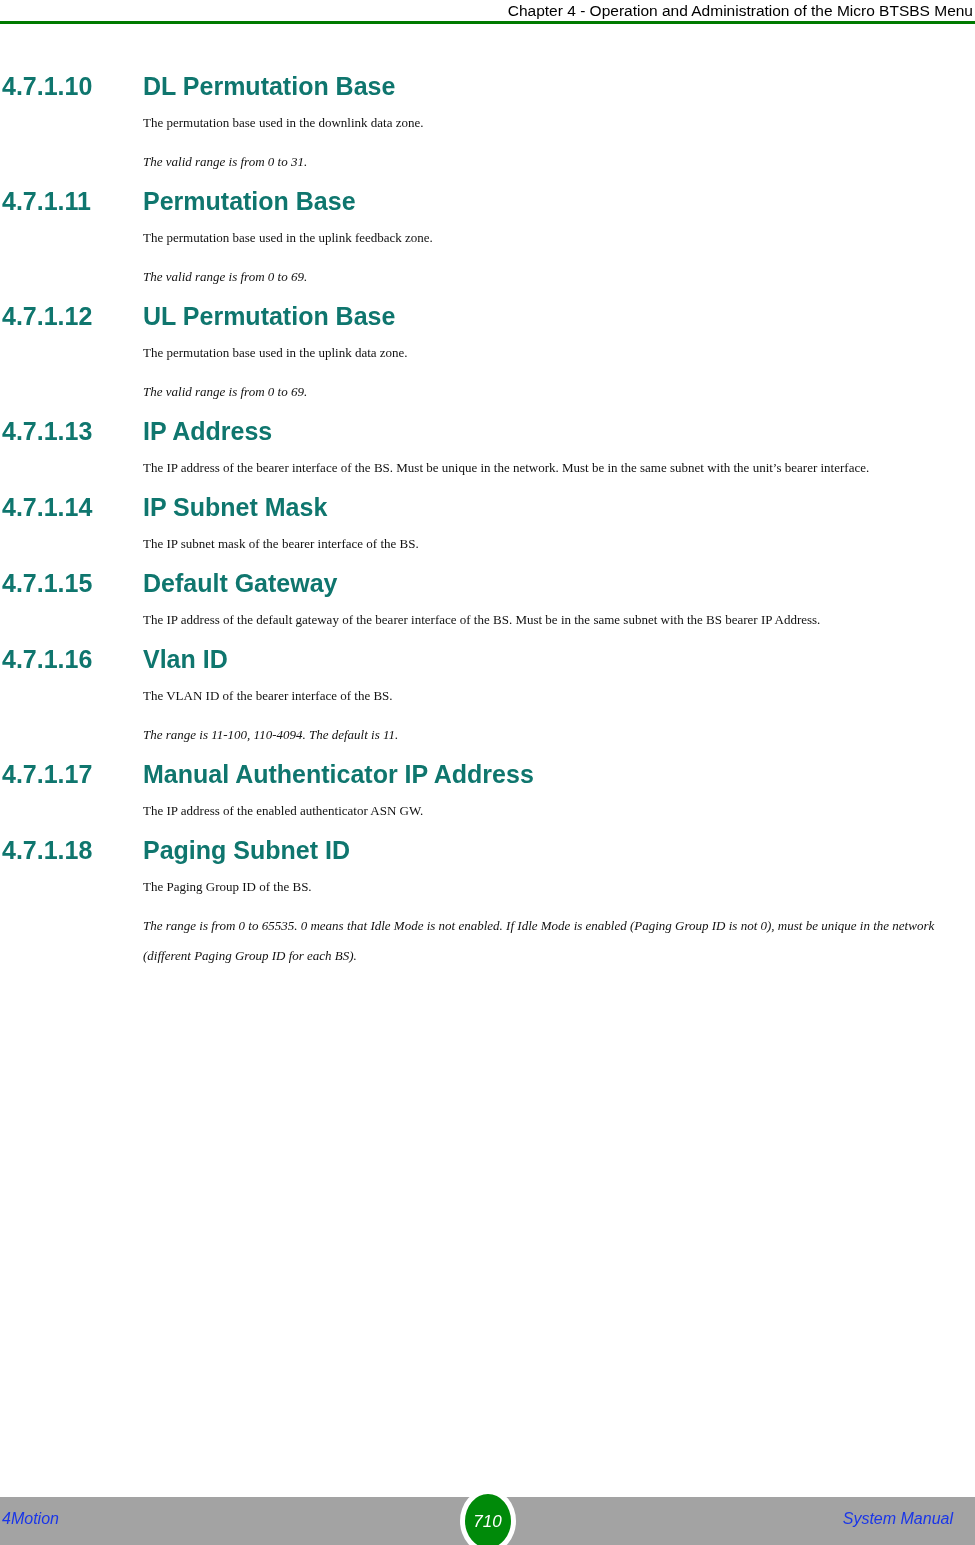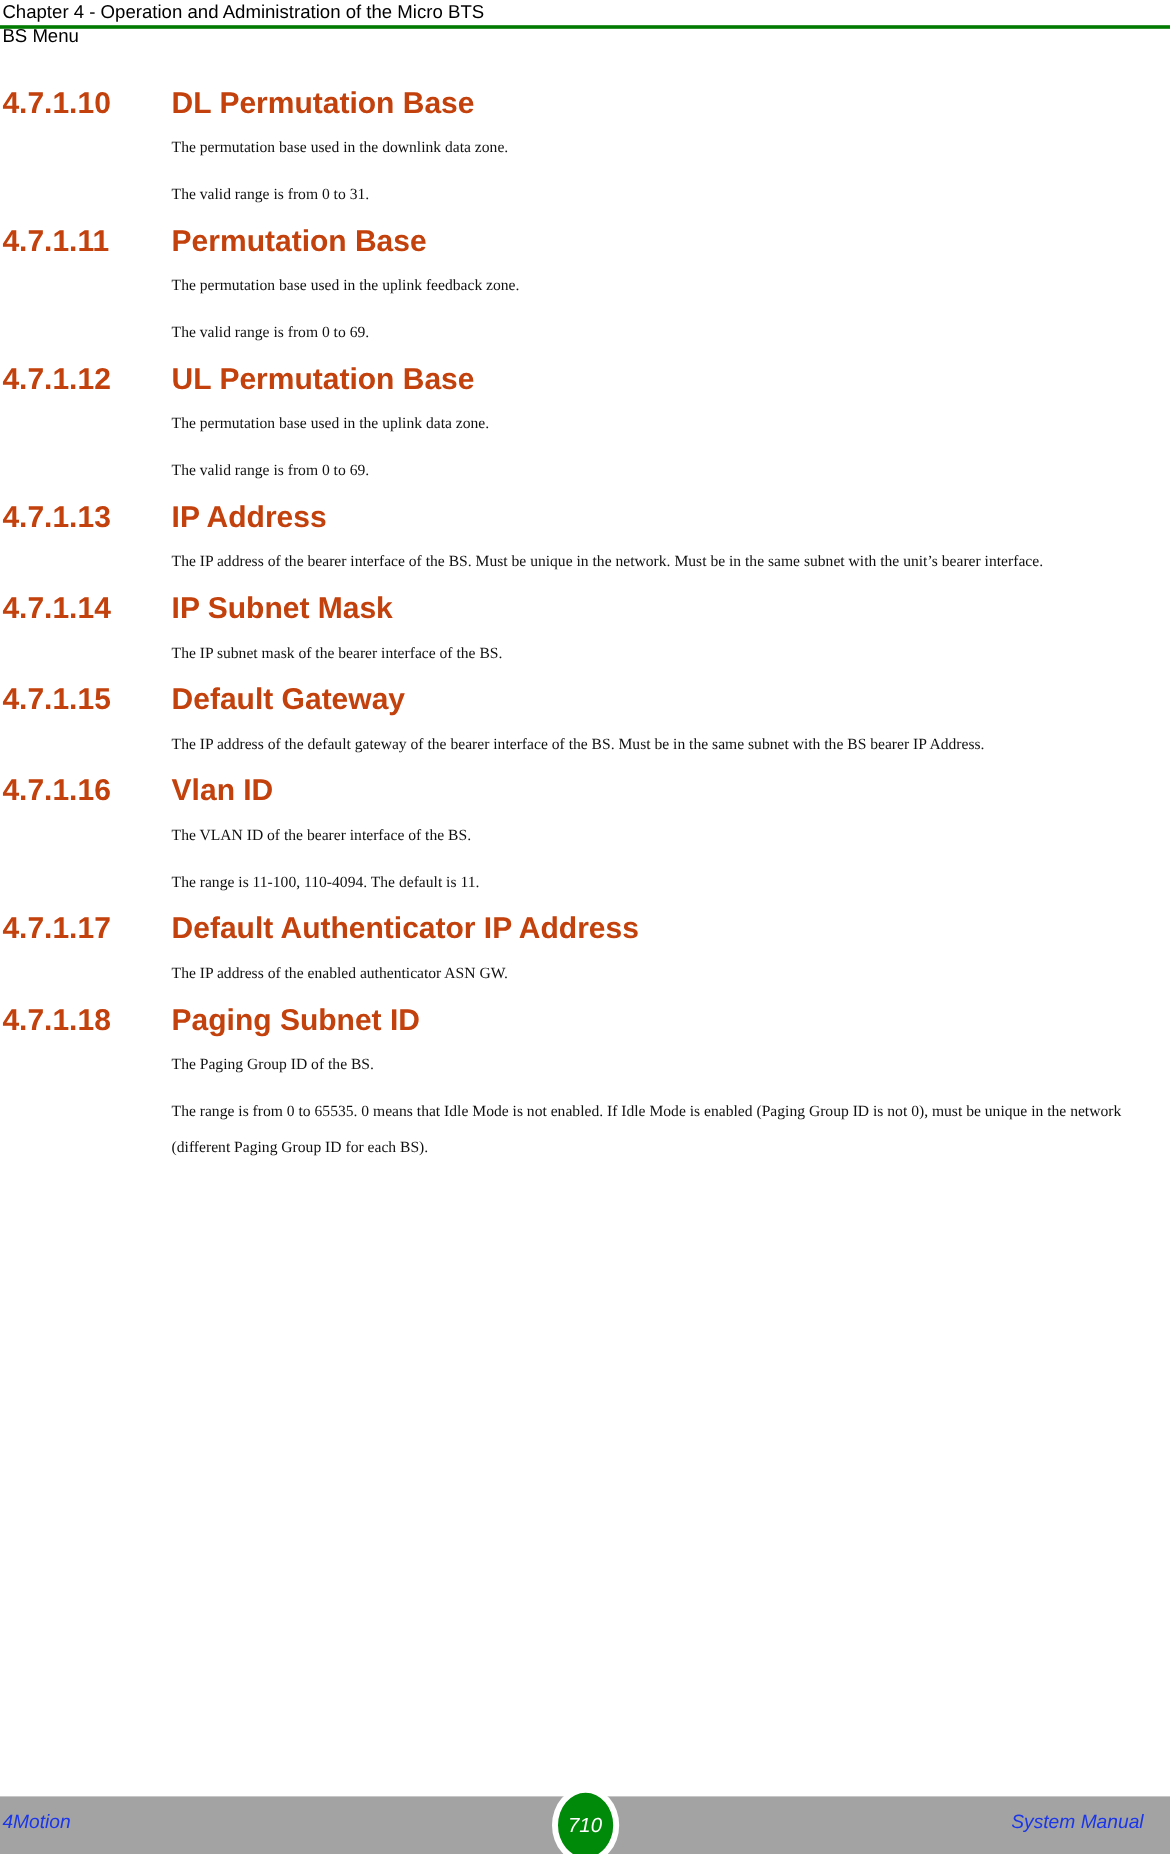--- a/index.html
+++ b/index.html
@@ -18,28 +18,27 @@
 
   
   .page-header {
     position: absolute;
     left: 0;
     top: 0;
     width: 975px;
     height: 22px;
     display: flex;
     align-items: flex-start;
-    justify-content: space-between;
+    justify-content: flex-end;
     font-family: "Liberation Sans", "DejaVu Sans", sans-serif;
     font-size: 15.5px;
     color: #000000;
     line-height: 20px;
     padding: 1px 2px 0 2px;
     box-sizing: border-box;
-    flex-direction: column;
   }
   .header-left { white-space: nowrap; }
   .header-right { white-space: nowrap; }
 
   .header-rule {
     position: absolute;
     left: 0;
     top: 21px;
     width: 975px;
     height: 3px;
@@ -55,21 +54,21 @@
   }
 
   .section { }
 
   .sec-heading {
     display: flex;
     align-items: baseline;
     font-family: "Liberation Sans", "DejaVu Sans", sans-serif;
     font-weight: bold;
     font-size: 25px;
-    color: #c2410c;
+    color: #0f766e;
     line-height: 30px;
     margin: 0;
     padding: 9px 0 7px 0;
   }
   .sec-num {
     width: 143px;
     flex: 0 0 143px;
     padding-left: 2px;
     box-sizing: border-box;
     white-space: nowrap;
@@ -83,20 +82,21 @@
     margin: 0;
     padding: 0 35px 0 143px;
     font-family: "Liberation Serif", "DejaVu Serif", serif;
     font-size: 13px;
     line-height: 30px;
     color: #111111;
     text-align: left;
   }
   .para + .para {
     padding-top: 9px;
+    font-style: italic;
   }
 
   
   .page-footer {
     position: absolute;
     left: 0;
     top: 1497px;
     width: 975px;
     height: 48px;
     background: #a3a3a3;
@@ -203,21 +203,21 @@
         <div class="sec-heading">
           <span class="sec-num">4.7.1.16</span>
           <span class="sec-title">Vlan ID</span>
         </div>
         <p class="para">The VLAN ID of the bearer interface of the BS.</p>
         <p class="para">The range is 11-100, 110-4094. The default is 11.</p>
       </div>
       <div class="section">
         <div class="sec-heading">
           <span class="sec-num">4.7.1.17</span>
-          <span class="sec-title">Default Authenticator IP Address</span>
+          <span class="sec-title">Manual Authenticator IP Address</span>
         </div>
         <p class="para">The IP address of the enabled authenticator ASN GW.</p>
       </div>
       <div class="section">
         <div class="sec-heading">
           <span class="sec-num">4.7.1.18</span>
           <span class="sec-title">Paging Subnet ID</span>
         </div>
         <p class="para">The Paging Group ID of the BS.</p>
         <p class="para">The range is from 0 to 65535. 0 means that Idle Mode is not enabled. If Idle Mode is enabled (Paging Group ID is not 0), must be unique in the network (different Paging Group ID for each BS).</p>

